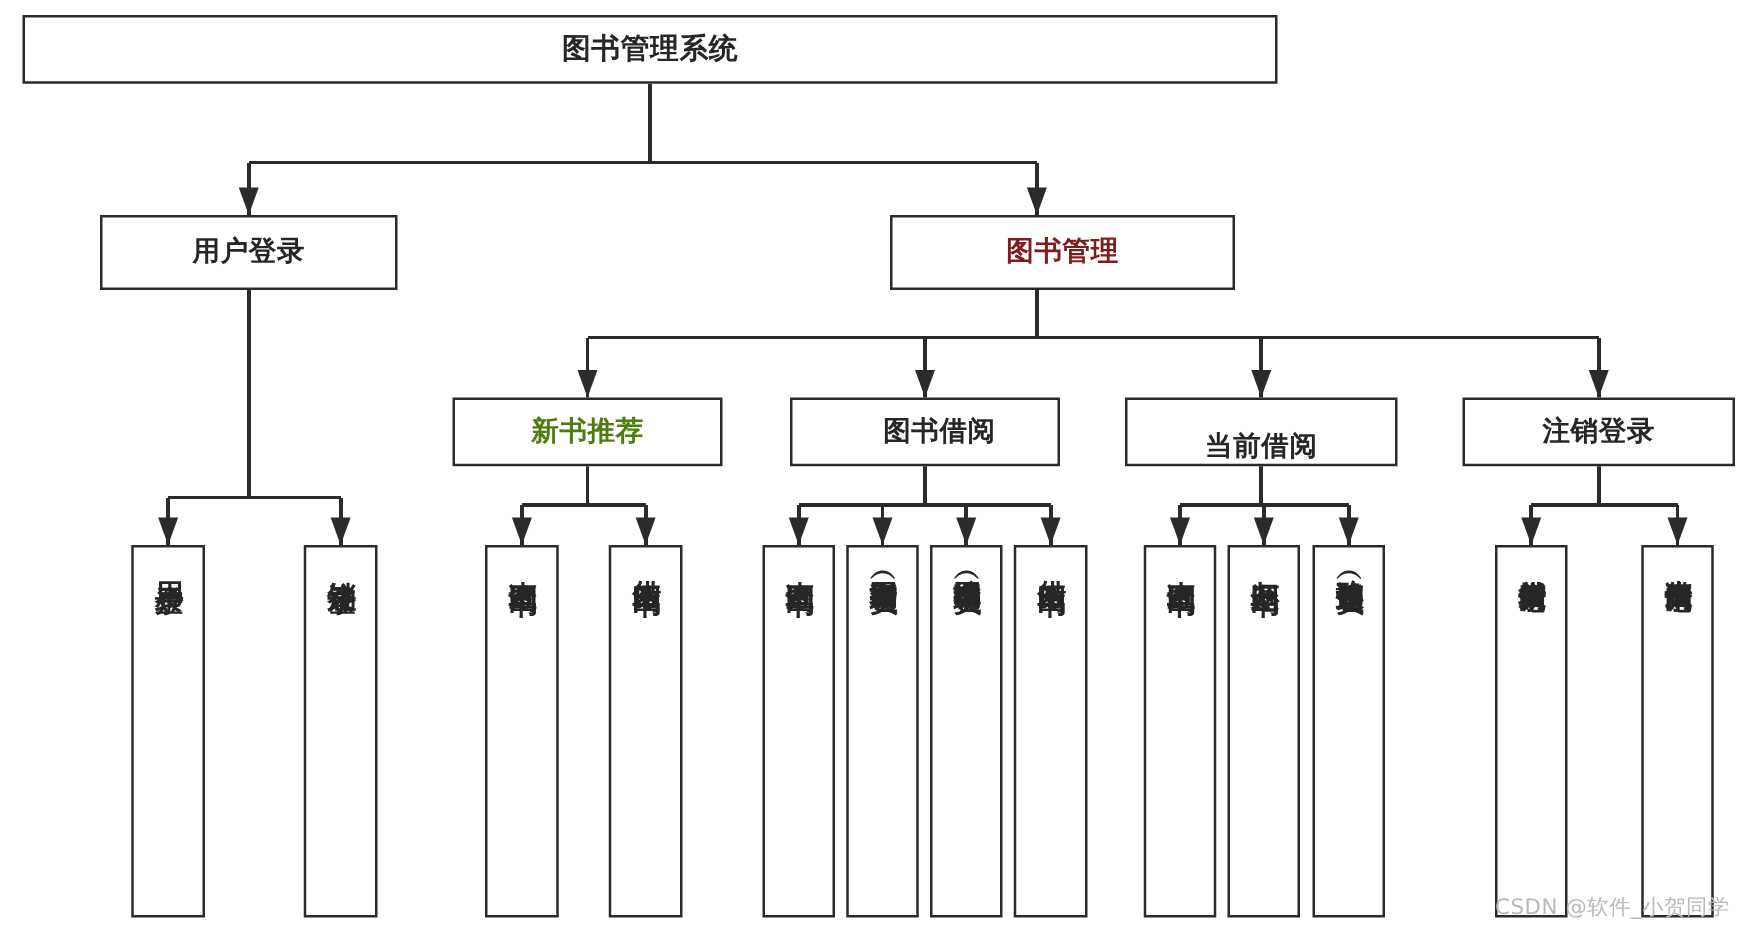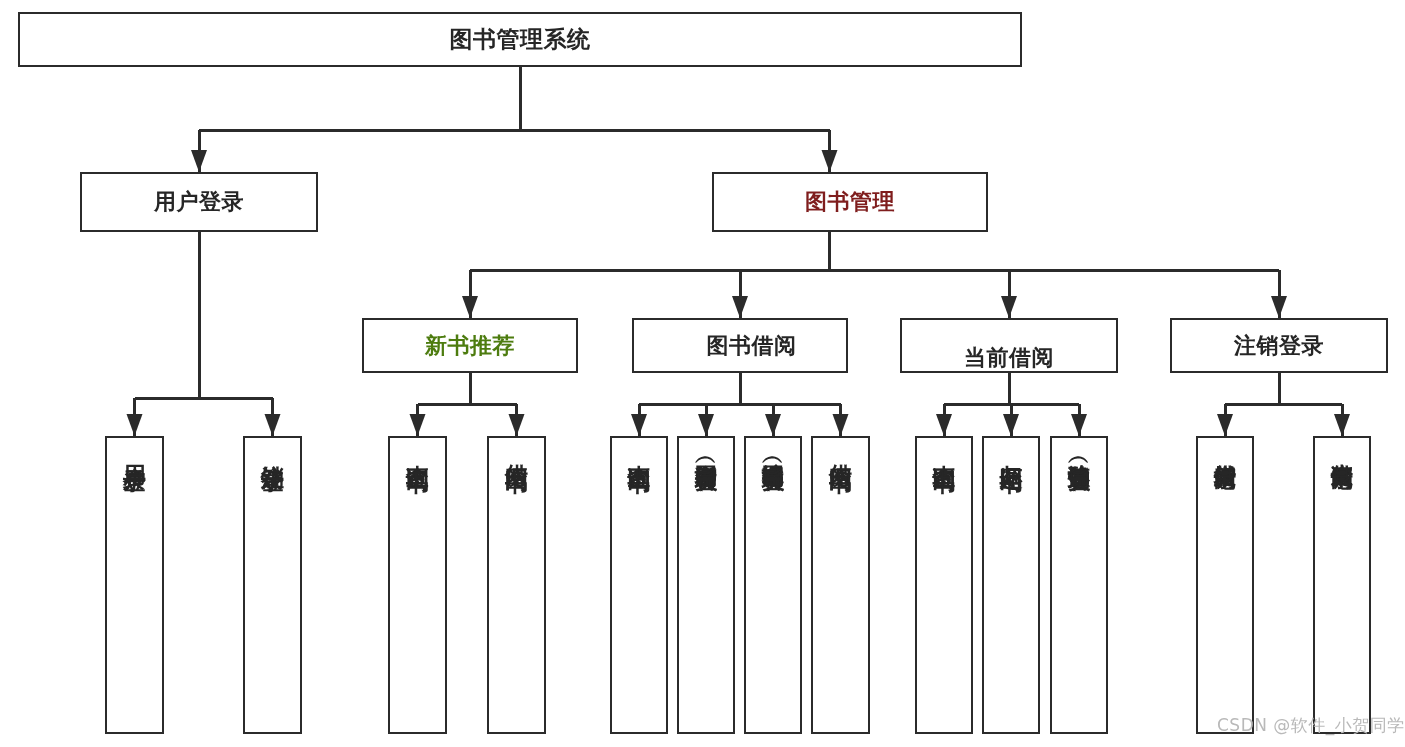--- a/index.html
+++ b/index.html
@@ -69,21 +69,20 @@
     font-size: 22px;
     letter-spacing: 1px;
   }
   #watermark {
     position: absolute;
     color: #b9b9b9;
     font-size: 17px;
     white-space: nowrap;
     letter-spacing: 0.5px;
     user-select: none;
-    padding-left: 21px;
   }
 </style>
 </head>
 <body>
 
 <div id="diagram-root">
   <svg id="edge-layer" width="1405" height="747" viewBox="0 0 1405 747">
       <line x1="520" y1="67" x2="520" y2="130" stroke="#2b2b2b" stroke-width="3" shape-rendering="crispEdges"></line>
       <line x1="199" y1="130" x2="829.5" y2="130" stroke="#2b2b2b" stroke-width="3" shape-rendering="crispEdges"></line>
       <line x1="199" y1="130" x2="199" y2="172" stroke="#2b2b2b" stroke-width="3" shape-rendering="crispEdges"></line>

